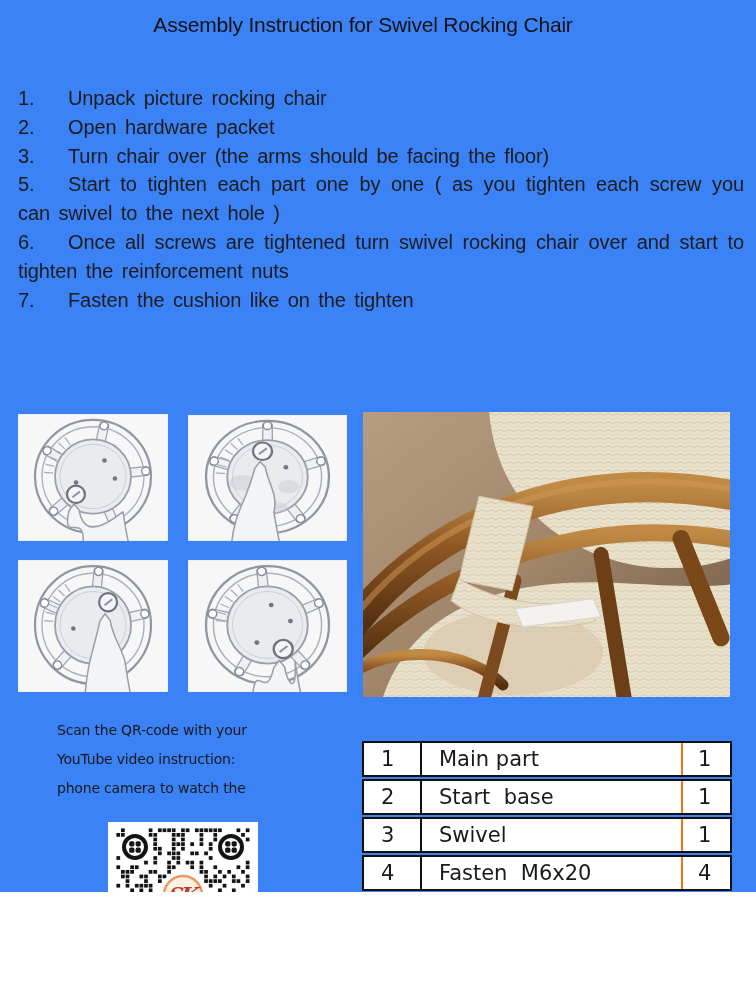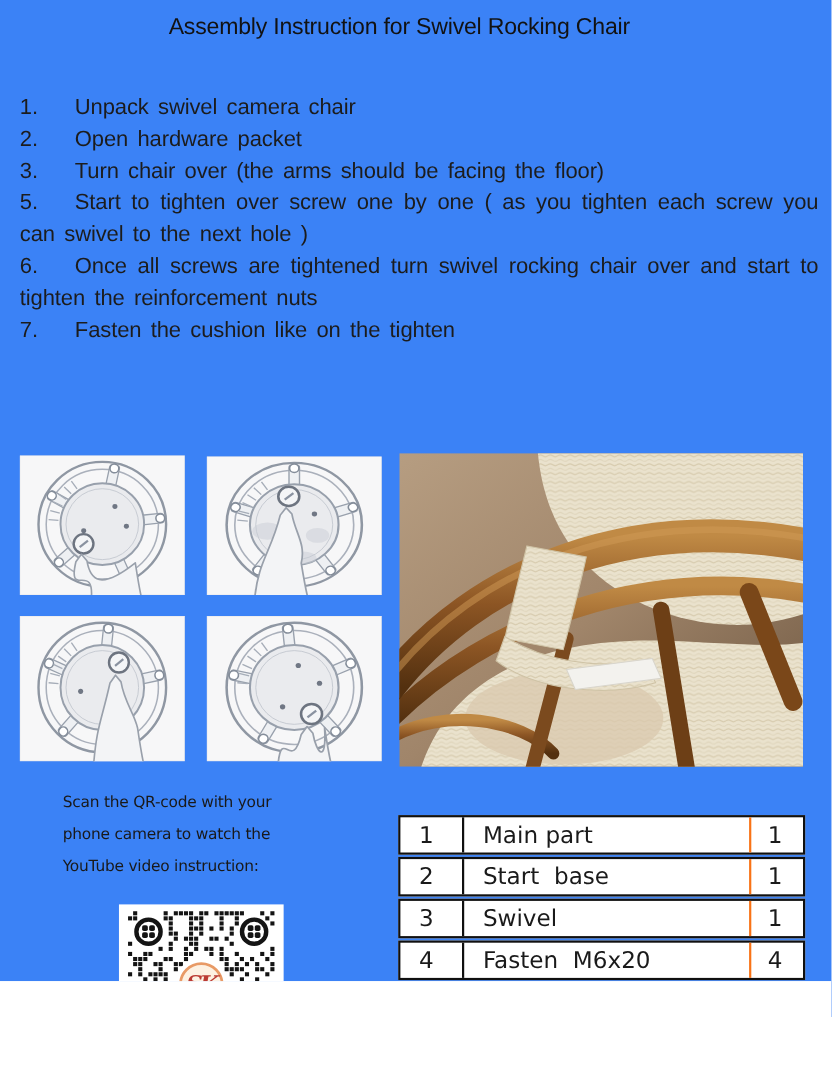--- a/index.html
+++ b/index.html
@@ -36,24 +36,24 @@
   .prow .c3{box-sizing:border-box;width:47px;display:flex;align-items:center;padding-left:15px;}
 </style>
 </head>
 <body>
 
 <div class="page">
 
   <div class="title">Assembly Instruction for Swivel Rocking Chair</div>
 
   <div class="instructions">
-    <div class="item"><span class="num">1.</span><span>Unpack swivel camera chair</span></div>
+    <div class="item"><span class="num">1.</span><span>Unpack picture rocking chair</span></div>
     <div class="item"><span class="num">2.</span><span>Open hardware packet</span></div>
     <div class="item"><span class="num">3.</span><span>Turn chair over (the arms should be facing the floor)</span></div>
-    <div class="item"><span class="num">5.</span><span>Start to tighten over screw one by one ( as you tighten each screw you can swivel to the next hole )</span></div>
+    <div class="item"><span class="num">5.</span><span>Start to tighten each part one by one ( as you tighten each screw you can swivel to the next hole )</span></div>
     <div class="item"><span class="num">6.</span><span>Once all screws are tightened turn swivel rocking chair over and start to tighten the reinforcement nuts</span></div>
     <div class="item"><span class="num">7.</span><span>Fasten the cushion like on the tighten</span></div>
   </div>
 
   <div class="sketch" id="sk1">
       <svg viewBox="0 0 150 130" preserveAspectRatio="none">
         <rect x="0" y="0" width="150" height="130" fill="#f7f7f8" stroke="#e6e6e9" stroke-width="1"></rect>
         <circle cx="75" cy="64" r="58" fill="none" stroke="#8f97a3" stroke-width="2.2"></circle>
         <circle cx="75" cy="64" r="51" fill="none" stroke="#aab0bb" stroke-width="1.4"></circle>
         <g transform="rotate(-78 75 64)">
@@ -248,22 +248,22 @@
       <path d="M-10,212 C70,108 212,52 375,84" fill="none" stroke="url(#wood)" stroke-width="30" stroke-linecap="round"></path>
       <path d="M-10,206 C70,102 212,47 375,78" fill="none" stroke="#cf9a55" stroke-width="6" opacity="0.5" stroke-linecap="round"></path>
       <path d="M116,84 L170,94 C163,126 156,152 149,178 L96,168 C102,140 109,112 116,84 Z" fill="url(#cush)" stroke="#cfc3a6" stroke-width="1"></path>
       <path d="M96,166 C130,188 180,196 224,188 L233,208 C186,222 122,214 88,188 Z" fill="url(#cush)" stroke="#cfc3a6" stroke-width="1"></path>
       <path d="M152,196 L230,186 L238,204 L160,214 Z" fill="#f3f2ee" stroke="#d8d5cc" stroke-width="1"></path>
     </svg>
   </div>
 
   <div class="qr-caption">
     <div>Scan the QR-code with your</div>
+    <div>YouTube video instruction:</div>
     <div>phone camera to watch the</div>
-    <div>YouTube video instruction:</div>
   </div>
 
   <div class="qr">
       <svg viewBox="0 0 150 150">
         <rect x="0" y="0" width="150" height="150" fill="#ffffff"></rect>
         <rect x="8.4" y="11.020689655172413" width="3.720689655172414" height="3.720689655172414" fill="#141414"></rect>
         <rect x="8.4" y="34.12413793103448" width="3.720689655172414" height="3.720689655172414" fill="#141414"></rect>
         <rect x="8.4" y="43.36551724137931" width="3.720689655172414" height="3.720689655172414" fill="#141414"></rect>
         <rect x="8.4" y="61.84827586206897" width="3.720689655172414" height="3.720689655172414" fill="#141414"></rect>
         <rect x="8.4" y="75.71034482758621" width="3.720689655172414" height="3.720689655172414" fill="#141414"></rect>

